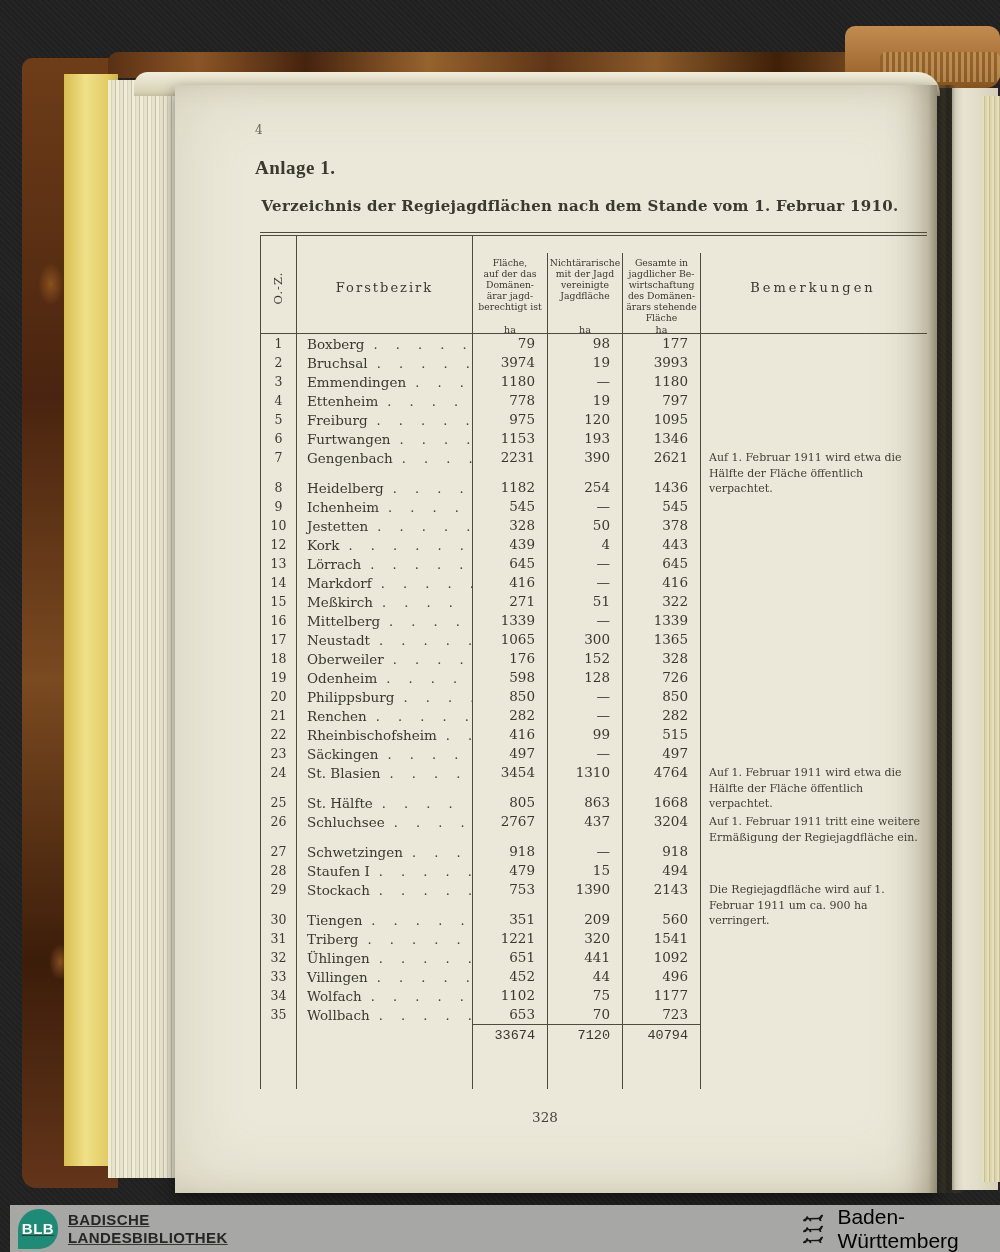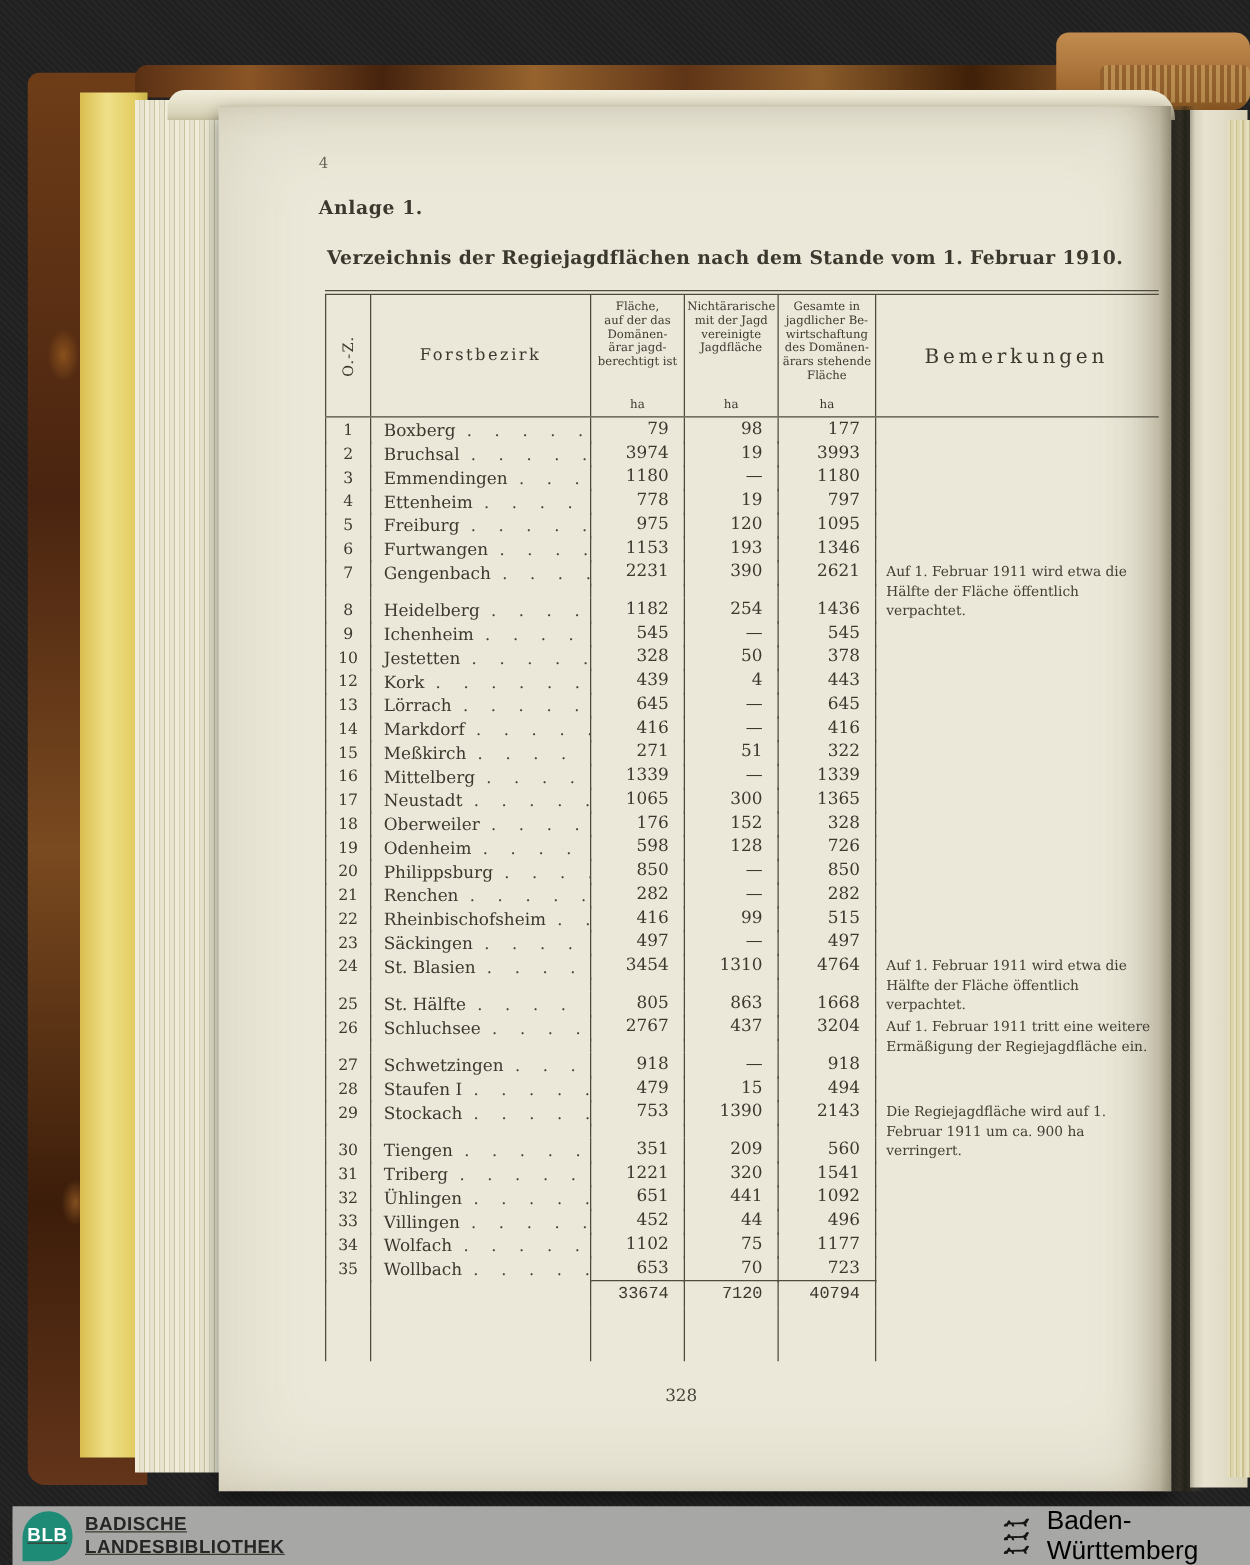--- a/index.html
+++ b/index.html
@@ -38,37 +38,37 @@
   .page{position:absolute;left:175px;top:85px;width:762px;height:1108px;background:var(--cream);
     box-shadow:inset -28px 0 34px -18px rgba(90,80,50,.5), inset 0 0 70px rgba(120,105,60,.18), 0 6px 14px rgba(0,0,0,.5);}
   .gutter{position:absolute;left:928px;top:85px;width:36px;height:1108px;
     background:linear-gradient(90deg,rgba(60,55,35,0),rgba(70,62,40,.45) 45%,rgba(40,35,20,.6) 55%,rgba(130,120,85,.18) 78%,rgba(0,0,0,0));}
   .next-page{position:absolute;left:952px;top:88px;width:46px;height:1102px;
     background:linear-gradient(90deg,#ece8d8,#e2ddc9 55%,#d6d0b6);}
   .right-stack{position:absolute;left:982px;top:96px;width:18px;height:1086px;
     background:repeating-linear-gradient(90deg,#e5dfbf 0 2px,#c9c08d 2px 3px,#dcd5ae 3px 5px);}
   
   .corner-no{position:absolute;left:80px;top:38px;font-size:12px;color:#6a6659;}
-  .annex{position:absolute;left:80px;top:72px;font-size:15px;font-weight:bold;letter-spacing:.5px;}
+  .annex{position:absolute;left:80px;top:72px;font-size:19px;font-weight:bold;letter-spacing:.5px;font-family:Liberation Serif, serif;}
   .title{position:absolute;left:60px;width:690px;top:112px;text-align:center;font-size:15px;font-weight:bold;letter-spacing:.3px;}
   .pageno{position:absolute;left:0;width:740px;top:1024px;text-align:center;font-size:13.5px;color:#46443a;}
   
   .table{position:absolute;left:85px;top:147px;width:667px;border-top:4px double var(--rule);}
   .trow,.thead{display:grid;grid-template-columns:var(--cols);}
   .thead{height:98px;border-bottom:1px solid var(--rule);}
   .cell{border-right:1px solid var(--rule);overflow:visible;}
   .c-oz:first-child,.hc:first-child{border-left:1px solid var(--rule);}
   .c-rem{border-right:none;position:relative;}
   .hc{display:flex;align-items:center;justify-content:center;text-align:center;color:var(--ink);}
   .hc-oz span{display:inline-block;transform:rotate(-90deg);font-size:11.5px;letter-spacing:1px;white-space:nowrap;}
   .hc-dist{font-size:13px;letter-spacing:2px;}
-  .hc-col{flex-direction:column;justify-content:space-between;padding:5px 1px 4px;font-size:9.3px;line-height:1.18;}
+  .hc-col{flex-direction:column;justify-content:space-between;padding:5px 1px 4px;font-size:9.3px;line-height:1.18;margin-top:17px;}
   .hc-text{white-space:pre-line;}
   .hc-unit{font-size:9.5px;}
-  .hc-rem{font-size:16px;letter-spacing:3px;}
+  .hc-rem{font-size:13px;letter-spacing:3px;}
   .trow{height:19px;}
   .trow.gap{height:11px;}
   .c-oz{text-align:center;font-size:12.5px;line-height:19px;}
   .c-name{display:flex;align-items:baseline;padding-left:10px;}
   .nm{font-size:13.5px;line-height:19px;white-space:nowrap;}
   .leader{flex:1 1 auto;overflow:hidden;height:19px;white-space:nowrap;}
   .leader::before{content:". . . . . . . . . . . . . .";letter-spacing:7px;font-size:13px;color:#45423a;padding-left:9px;}
   .c-num{text-align:right;font-size:13.5px;line-height:19px;padding-right:12px;}
   .remark{position:absolute;top:2px;left:8px;right:0;font-size:11px;line-height:15.5px;color:#413e33;}
   .totals{height:23px;font-family:Liberation Mono, monospace;}

